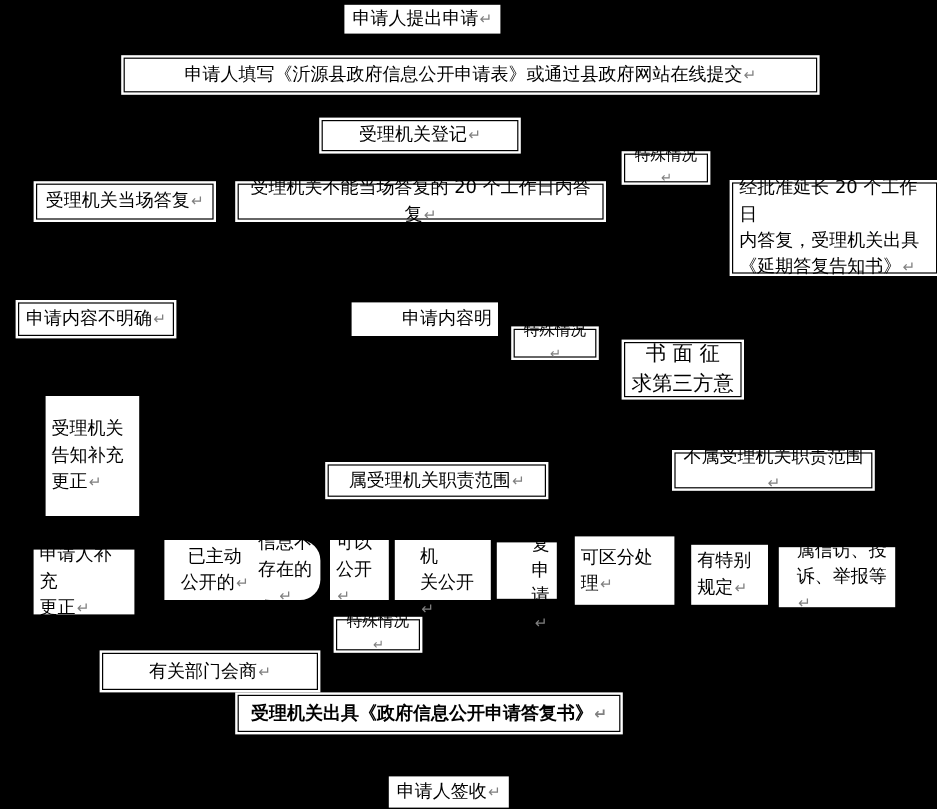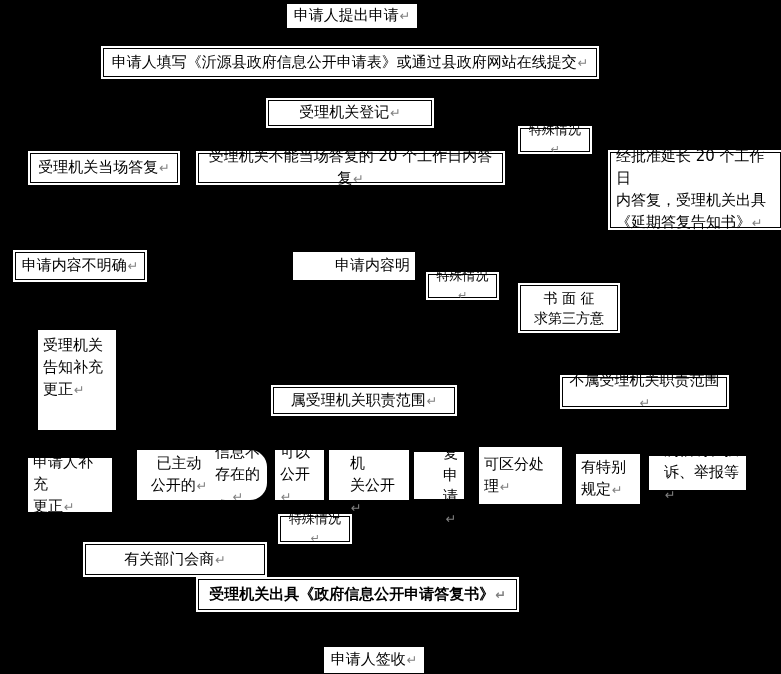--- a/index.html
+++ b/index.html
@@ -18,36 +18,36 @@
   .node{
     position:absolute;background:var(--fill);color:var(--text);
     box-sizing:border-box;padding:2px 5px;
     display:flex;flex-direction:column;justify-content:center;
     font-size:15px;line-height:1.46;
   }
   .node.bordered{
     border:1px solid var(--line);
     box-shadow:0 0 0 2px var(--fill);
   }
-  .node.v-top{justify-content:flex-start;padding-top:5px;}
+  .node.v-top{justify-content:flex-start;padding-top:17px;}
   .node .inner{white-space:pre-line;}
   .node .ret{
     color:var(--ret);
     font-size:0.85em;
     margin-left:1px;
   }
 </style>
 </head>
 <body>
 
 <div class="canvas">
     <div class="node" style="left: 287px; top: 4px; width: 130px; height: 24px; text-align: center; font-size: 15px;">
       <span class="inner"><span>申请人提出申请</span><span class="ret">↵</span></span>
     </div>
-    <div class="node bordered" style="left: 103px; top: 48px; width: 494px; height: 29px; text-align: center; font-size: 15px;">
+    <div class="node bordered" style="left: 103px; top: 48px; width: 578px; height: 29px; text-align: center; font-size: 15px;">
       <span class="inner"><span>申请人填写《沂源县政府信息公开申请表》或通过县政府网站在线提交</span><span class="ret">↵</span></span>
     </div>
     <div class="node bordered" style="left: 268px; top: 100px; width: 164px; height: 26px; text-align: center; font-size: 15px;">
       <span class="inner"><span>受理机关登记</span><span class="ret">↵</span></span>
     </div>
     <div class="node bordered" style="left: 520px; top: 128px; width: 70px; height: 24px; text-align: center; font-size: 13px;">
       <span class="inner"><span>特殊情况</span><span class="ret">↵</span></span>
     </div>
     <div class="node bordered" style="left: 30px; top: 153px; width: 148px; height: 30px; text-align: center; font-size: 15px;">
       <span class="inner"><span>受理机关当场答复</span><span class="ret">↵</span></span>
@@ -62,21 +62,21 @@
     </div>
     <div class="node bordered" style="left: 15px; top: 252px; width: 130px; height: 28px; text-align: center; font-size: 15px;">
       <span class="inner"><span>申请内容不明确</span><span class="ret">↵</span></span>
     </div>
     <div class="node" style="left: 293px; top: 252px; width: 122px; height: 28px; text-align: right; font-size: 15px;">
       <span class="inner"><span>申请内容明</span></span>
     </div>
     <div class="node bordered" style="left: 428px; top: 274px; width: 69px; height: 24px; text-align: center; font-size: 13px;">
       <span class="inner"><span>特殊情况</span><span class="ret">↵</span></span>
     </div>
-    <div class="node bordered" style="left: 520px; top: 285px; width: 98px; height: 46px; text-align: center; font-size: 14px;">
+    <div class="node bordered" style="left: 520px; top: 285px; width: 98px; height: 46px; text-align: center; font-size: 17px;">
       <span class="inner"><span>书 面 征
 求第三方意</span></span>
     </div>
     <div class="node v-top" style="left: 38px; top: 330px; width: 78px; height: 100px; text-align: left; font-size: 15px;">
       <span class="inner"><span>受理机关
 告知补充
 更正</span><span class="ret">↵</span></span>
     </div>
     <div class="node bordered" style="left: 562px; top: 377px; width: 165px; height: 30px; text-align: center; font-size: 15px;">
       <span class="inner"><span>不属受理机关职责范围</span><span class="ret">↵</span></span>
@@ -109,21 +109,21 @@
 申请</span><span class="ret">↵</span></span>
     </div>
     <div class="node" style="left: 576px; top: 454px; width: 64px; height: 50px; text-align: left; font-size: 15px;">
       <span class="inner"><span>有特别
 规定</span><span class="ret">↵</span></span>
     </div>
     <div class="node" style="left: 479px; top: 447px; width: 83px; height: 57px; text-align: left; font-size: 15px;">
       <span class="inner"><span>可区分处
 理</span><span class="ret">↵</span></span>
     </div>
-    <div class="node" style="left: 649px; top: 456px; width: 97px; height: 34px; text-align: left; font-size: 15px; padding-left: 15px;">
+    <div class="node" style="left: 649px; top: 456px; width: 97px; height: 50px; text-align: left; font-size: 15px; padding-left: 15px;">
       <span class="inner"><span>属信访、投
 诉、举报等</span><span class="ret">↵</span></span>
     </div>
     <div class="node bordered" style="left: 280px; top: 516px; width: 70px; height: 26px; text-align: center; font-size: 13px;">
       <span class="inner"><span>特殊情况</span><span class="ret">↵</span></span>
     </div>
     <div class="node bordered" style="left: 85px; top: 544px; width: 180px; height: 31px; text-align: center; font-size: 15px;">
       <span class="inner"><span>有关部门会商</span><span class="ret">↵</span></span>
     </div>
     <div class="node bordered" style="left: 198px; top: 579px; width: 319px; height: 31px; text-align: center; font-size: 15px; font-weight: bold;">

